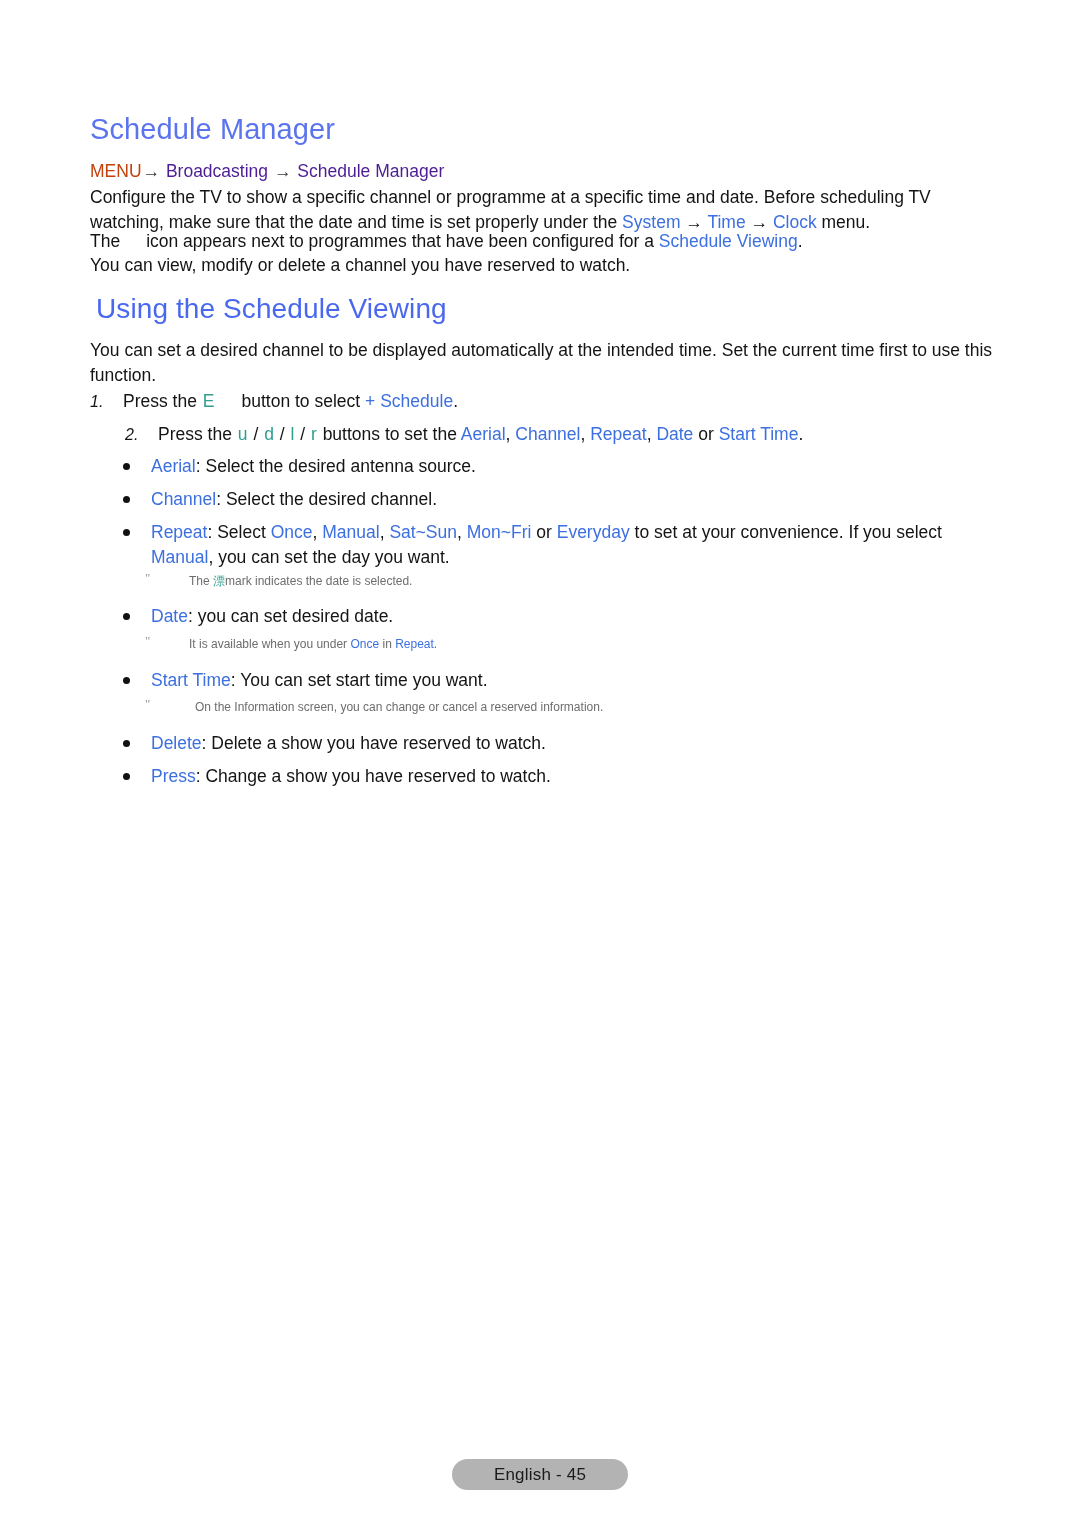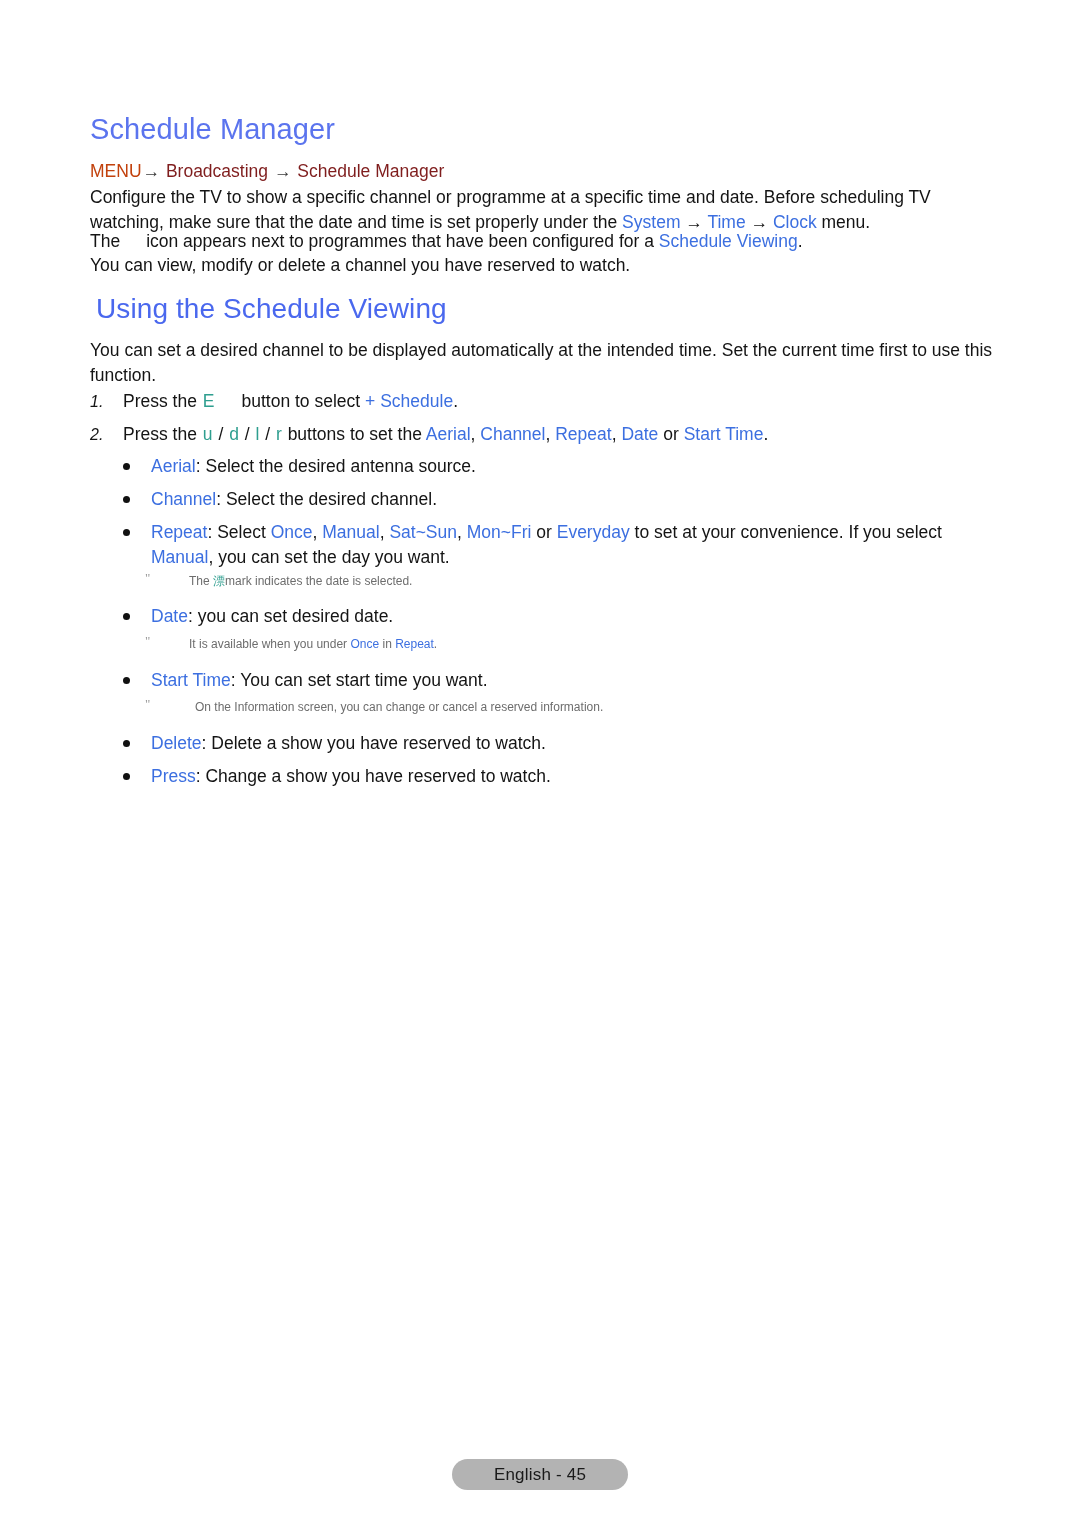--- a/index.html
+++ b/index.html
@@ -52,21 +52,21 @@
   .breadcrumb {
     position: absolute;
     left: 90px;
     top: 160px;
     font-size: 17.5px;
     white-space: nowrap;
     line-height: 22px;
   }
   .bc-menu   { color: #c2410c; }
   .bc-arrow  { color: #3a3a3a; padding: 0 1px; }
-  .bc-link   { color: #7f1d1d; }
+  .bc-link   { color: #4c1d95; }
 
   
   .para {
     position: absolute;
     left: 90px;
     font-size: 17.5px;
     line-height: 24.5px;
     color: #141414;
     width: 912px;
   }
@@ -89,21 +89,21 @@
     white-space: nowrap;
   }
   .step-num {
     display: inline-block;
     width: 33px;
     font-style: italic;
     font-size: 16px;
     color: #141414;
   }
   .step1 { top: 389px; }
-  .step2 { top: 422px; }
+  .step2 { top: 422px; margin-left: 35px; }
   .key {
     color: #2e9e8f;
     padding: 0 1px;
   }
   .keysep { color: #141414; }
 
   
   .bullet {
     position: absolute;
     left: 123px;

